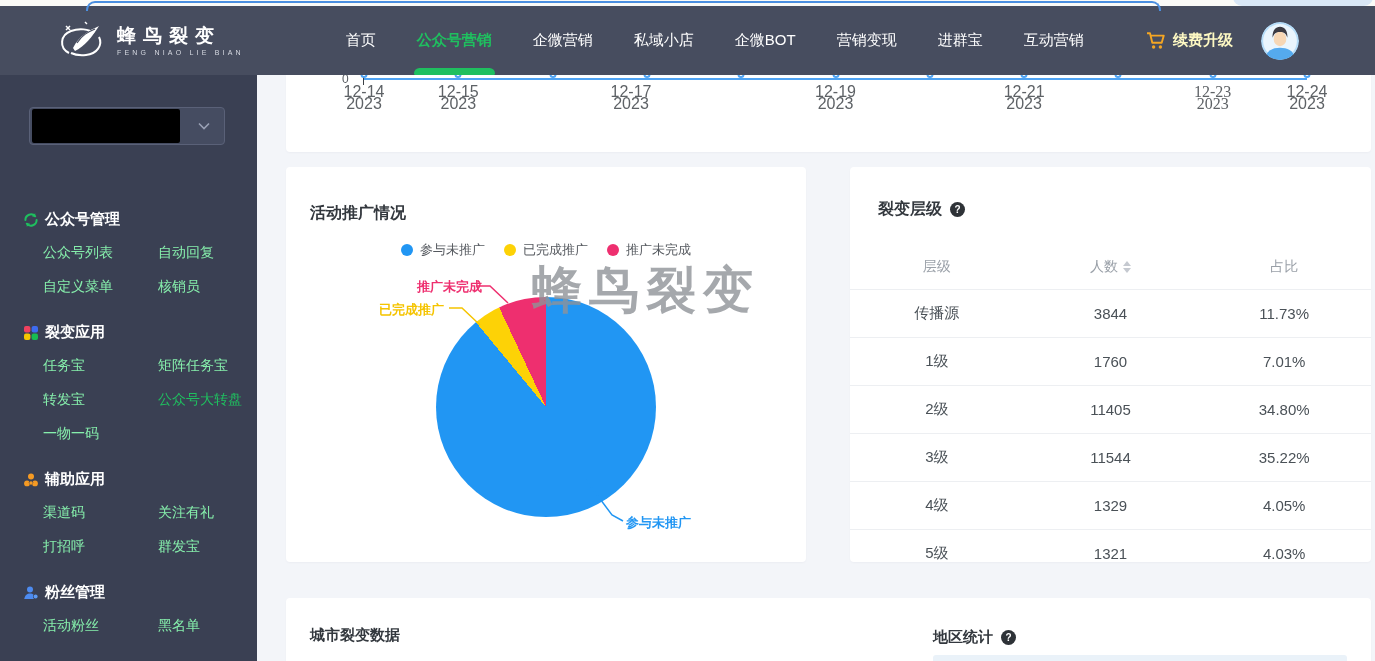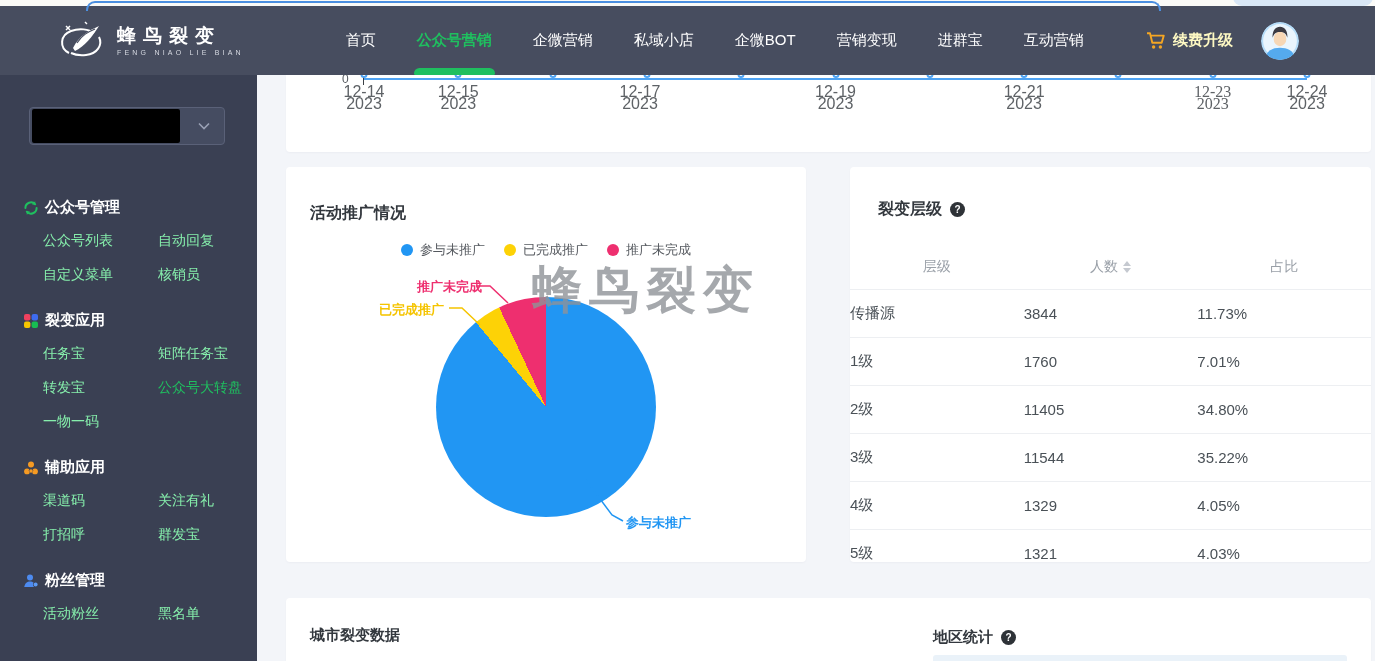--- a/index.html
+++ b/index.html
@@ -30,21 +30,21 @@
   .nav-right { margin-left:auto; margin-right:76px; display:flex; align-items:center; gap:28px; }
   .renew { display:flex; align-items:center; gap:7px; cursor:pointer; color:#fef9c3; font-size:15px; font-weight:bold; }
   .avatar { width:38px; height:38px; border-radius:50%; overflow:hidden; cursor:pointer; display:block; }
 
   
   .sidebar { position:absolute; left:0; top:75px; width:257px; height:586px; background:#3A4053; z-index:3; }
   .acct-select { position:absolute; left:29px; top:32px; width:196px; height:38px; background:#454C61;
     border:1px solid #5A6178; border-radius:4px; display:flex; align-items:center; cursor:pointer; }
   .acct-redacted { width:148px; height:34px; background:#000; margin-left:2px; border-radius:2px; }
   .acct-select .chev { margin-left:auto; margin-right:14px; }
-  .side-sections { position:absolute; left:0; top:96px; width:100%;font-family:Liberation Mono, monospace; }
+  .side-sections { position:absolute; left:0; top:108px; width:100%;font-family:Liberation Mono, monospace; }
   .side-section { margin-top:27px; }
   .side-head { display:flex; align-items:center; padding-left:23px; }
   .side-head .s-icon { width:16px; height:16px; margin-right:6px; display:inline-flex; }
   .side-title { color:#FFFFFF; font-size:15px; font-weight:bold; }
   .side-items { margin:15px 0 0 43px; display:grid; grid-template-columns:115px auto; row-gap:16px; }
   .side-item { color:#86efac; font-size:14px; cursor:pointer; white-space:nowrap; }
   .side-item.active { color:var(--green); }
 
   
   .card { position:absolute; background:#fff; border-radius:4px; box-shadow:0 1px 2px rgba(40,50,70,.04); }
@@ -74,21 +74,21 @@
   .callout.c-blue { left:340px; top:347px; color:#2196F3; }
   .leader-svg { position:absolute; left:0; top:0; pointer-events:none; }
   .watermark { position:absolute; left:246px; top:90px; font-size:50px; font-weight:bold; letter-spacing:7px;
     color:#8F9398; opacity:.8; white-space:nowrap; z-index:2; pointer-events:none; }
 
   
   .level-card { left:850px; top:167px; width:521px; height:395px; overflow:hidden; }
   .level-card .card-title { position:absolute; left:28px; top:32px; display:flex; align-items:center; gap:8px; }
   .lv-table { position:absolute; left:0; top:78px; width:100%; border-collapse:collapse; table-layout:fixed; }
   .lv-table th { font-size:14px; font-weight:normal; color:#9AA0A8; height:44px; text-align:center; }
-  .lv-table td { font-size:15px; color:#4A5157; height:48px; text-align:left; border-top:1px solid #EDEFF2; }
+  .lv-table td { font-size:15px; color:#4A5157; height:48px; text-align:center; border-top:1px solid #EDEFF2; }
   .sort-wrap { display:inline-flex; flex-direction:column; gap:2px; vertical-align:middle; margin-left:5px; cursor:pointer; }
   .caret-up { width:0; height:0; border-left:4px solid transparent; border-right:4px solid transparent; border-bottom:5px solid #C5C9D0; }
   .caret-down { width:0; height:0; border-left:4px solid transparent; border-right:4px solid transparent; border-top:5px solid #C5C9D0; }
 
   
   .bottom-card { left:286px; top:598px; width:1085px; height:80px; }
   .bottom-left-title { position:absolute; left:24px; top:28px; font-size:15px; font-weight:bold; color:#33383E; }
   .bottom-right-title { position:absolute; left:647px; top:30px; font-size:15px; font-weight:bold; color:#33383E;
     display:flex; align-items:center; gap:8px; }
   .region-header-bar { position:absolute; left:647px; top:57px; width:414px; height:10px;
@@ -270,21 +270,21 @@
           <div>12-14</div>
           <div>2023</div>
         </div>
         <span class="marker" style="left: 172.3px;"></span>
         <div class="tick-label" style="left: 172.3px;">
           <div>12-15</div>
           <div>2023</div>
         </div>
         <span class="marker" style="left: 266.6px;"></span>
         <span class="marker" style="left: 360.9px;"></span>
-        <div class="tick-label" style="left: 354px;">
+        <div class="tick-label" style="left: 345px;">
           <div>12-17</div>
           <div>2023</div>
         </div>
         <span class="marker" style="left: 455.2px;"></span>
         <span class="marker" style="left: 549.5px;"></span>
         <div class="tick-label" style="left: 549.5px;">
           <div>12-19</div>
           <div>2023</div>
         </div>
         <span class="marker" style="left: 643.8px;"></span>

